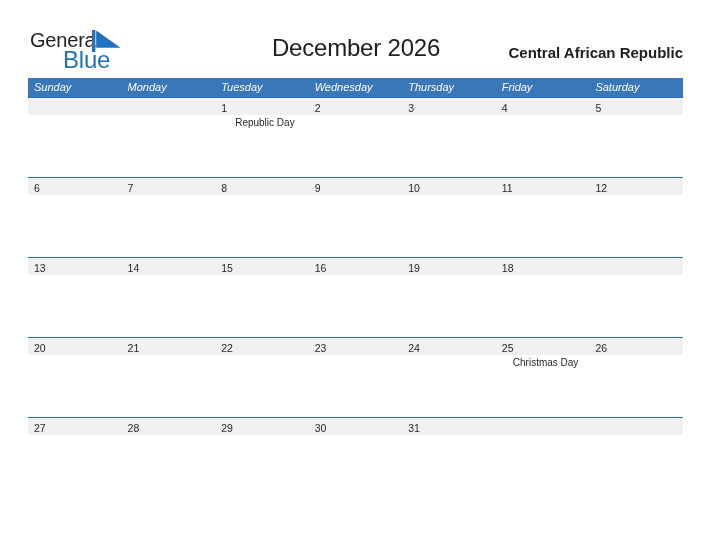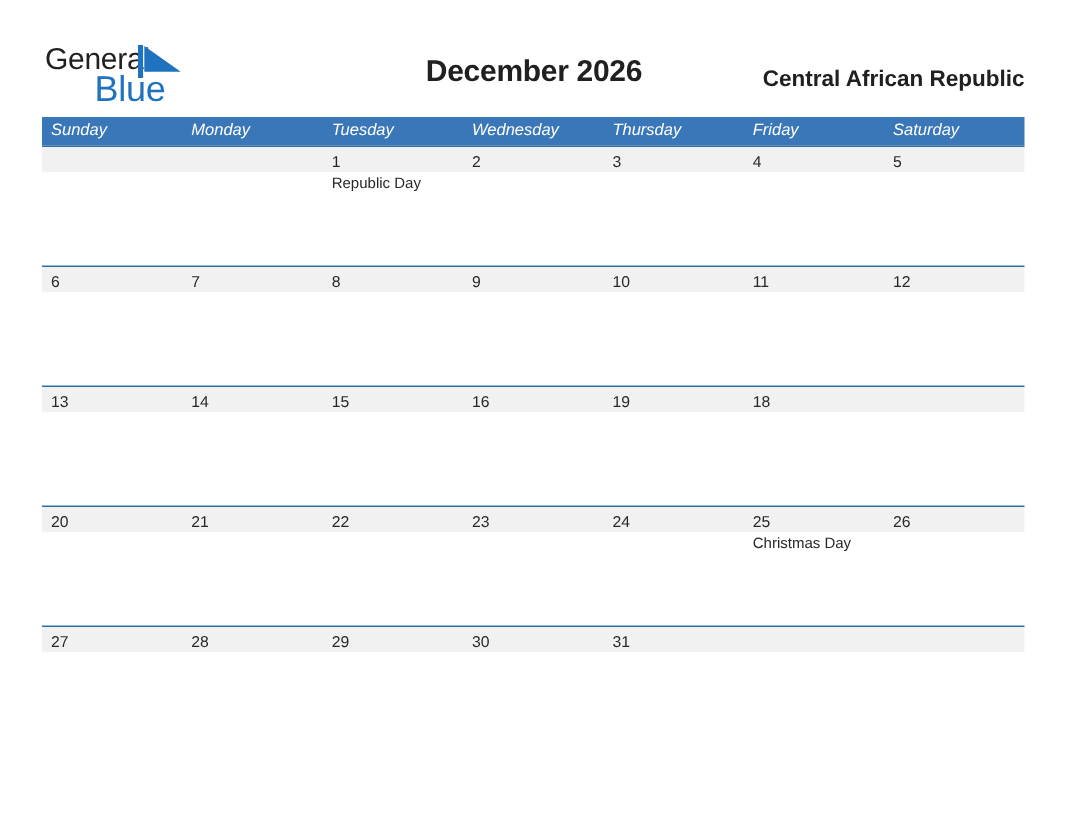--- a/index.html
+++ b/index.html
@@ -59,22 +59,22 @@
     line-height: 22px;
   }
 
   
   .cal-title {
     position: absolute;
     left: 0;
     right: 0;
     top: 30px;
     text-align: center;
-    font-size: 20px;
-    font-weight: 700;
+    font-size: 24px;
+    font-weight: 400;
     color: #202020;
     letter-spacing: -0.2px;
     line-height: 36px;
   }
 
   
   .cal-region {
     position: absolute;
     right: 29px;
     top: 44px;
@@ -122,20 +122,21 @@
   }
   .week-band {
     display: flex;
     height: 17px;
     background: #f1f1f1;
   }
   .week-body {
     display: flex;
     height: 62px;
     background: #ffffff;
+    text-align: center;
   }
   .day-cell {
     width: 93.57px;
     flex: 0 0 93.57px;
     box-sizing: border-box;
     padding-left: 6px;
   }
   .day-num {
     font-size: 10.5px;
     line-height: 17px;

